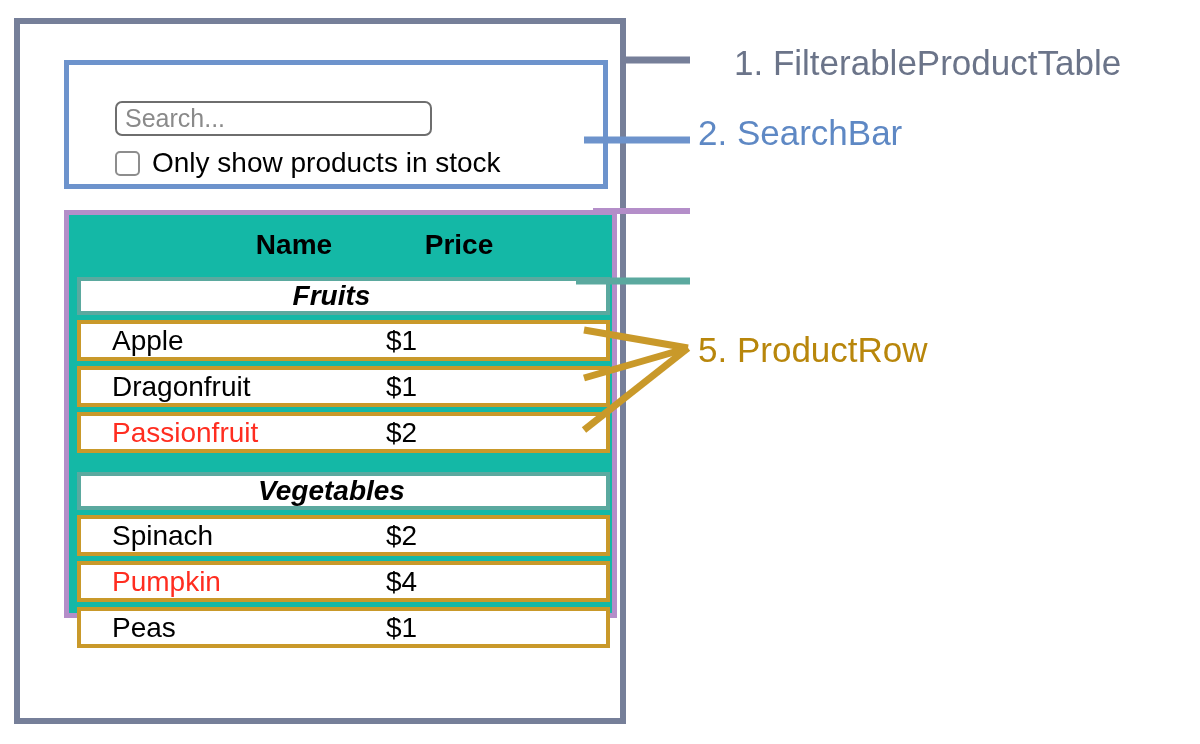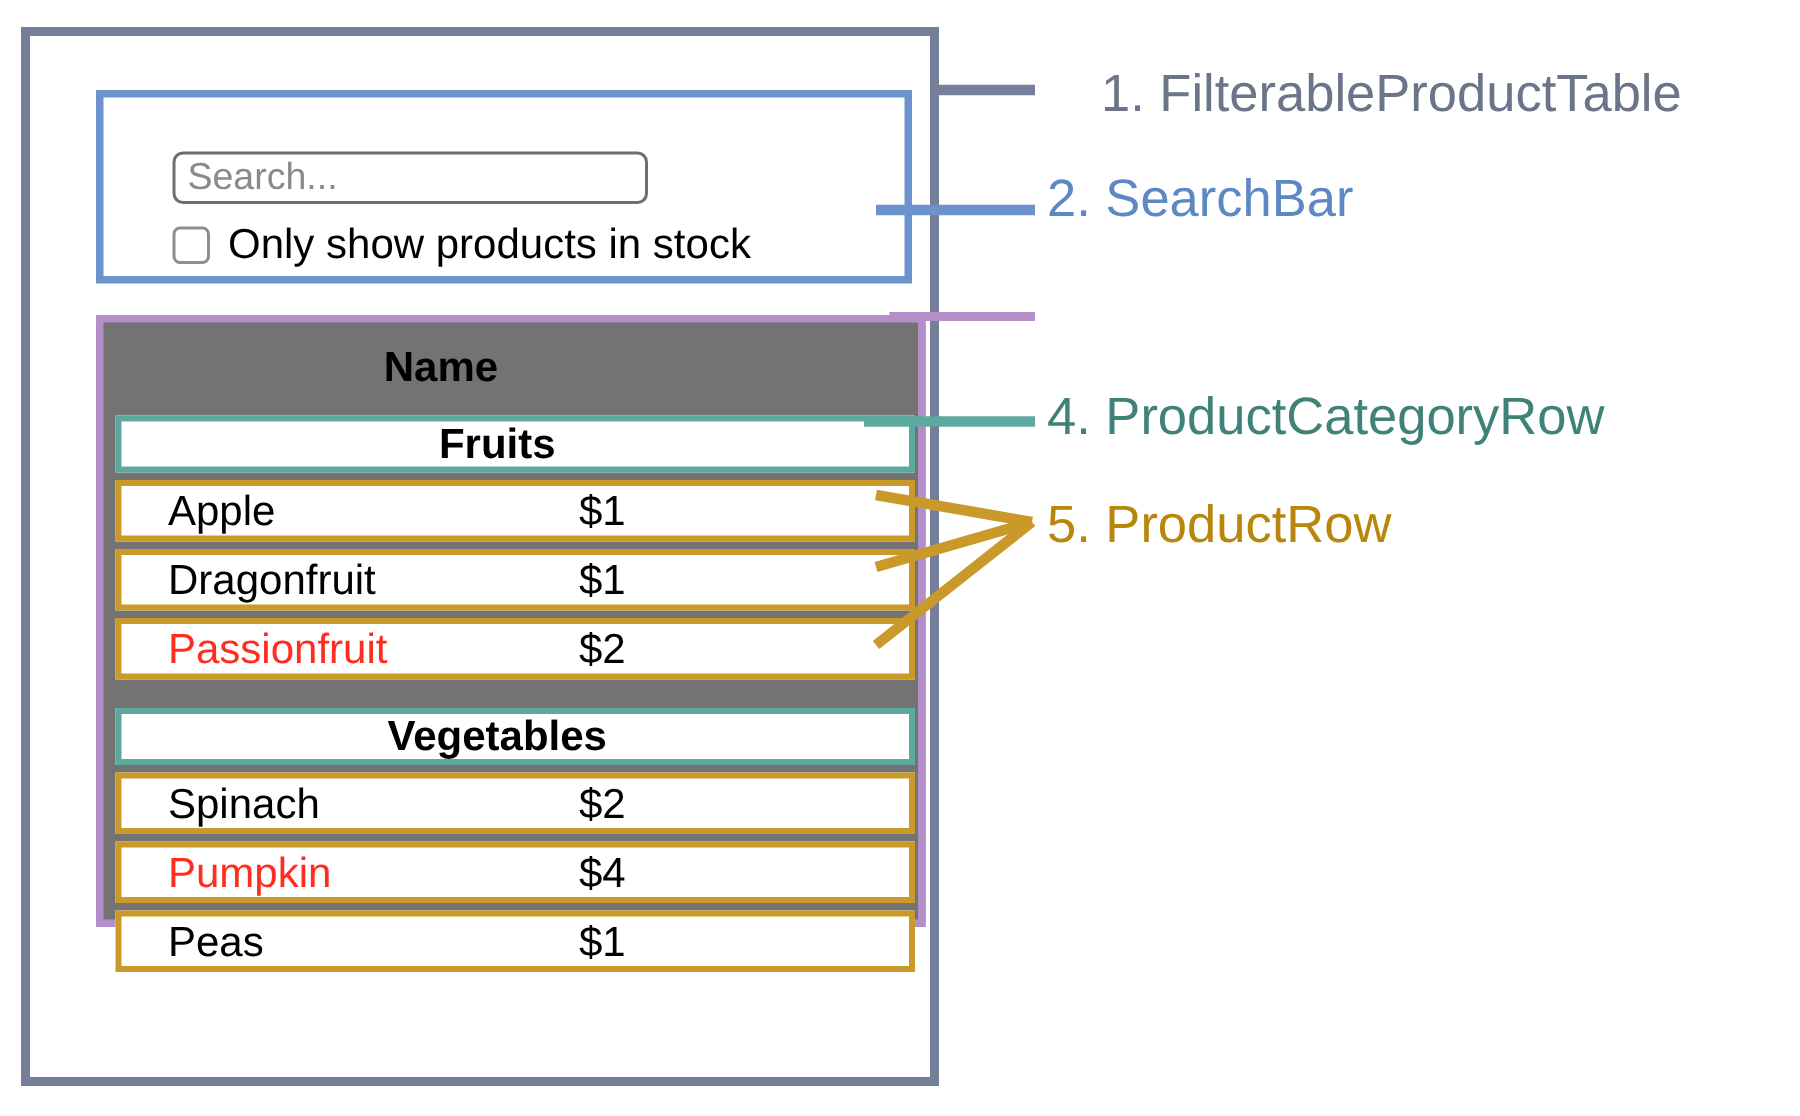--- a/index.html
+++ b/index.html
@@ -84,21 +84,21 @@
 
   
   #producttable-box {
     position: absolute;
     left: 44px;
     top: 186px;
     width: 553px;
     height: 408px;
     border: 5px solid #b48ec9;
     box-sizing: border-box;
-    background: #737373;
+    background: #14b8a6;
   }
 
   #table-header {
     position: absolute;
     left: 0px;
     top: 8px;
     width: 543px;
     height: 44px;
     display: flex;
     align-items: center;
@@ -140,20 +140,21 @@
     justify-content: center;
     margin-bottom: 5px;
   }
   .category-row .cat-label {
     font-size: 28px;
     font-weight: bold;
     color: #000000;
     line-height: 28px;
     position: relative;
     left: -12px;
+    font-style: italic;
   }
 
   .product-row {
     width: 533px;
     height: 41px;
     border: 4px solid #c9992a;
     box-sizing: border-box;
     background: #ffffff;
     position: relative;
     margin-bottom: 5px;
@@ -212,20 +213,21 @@
     <div id="checkbox-row">
       <div id="checkbox-box"></div>
       <span id="checkbox-label">Only show products in stock</span>
     </div>
   </div>
 
   <div id="producttable-box">
 
     <div id="table-header">
       <span class="th-name">Name</span>
+      <span class="th-price">Price</span>
     </div>
 
     <div id="rows-area">
 
       <div class="category-row">
         <span class="cat-label">Fruits</span>
       </div>
 
       <div class="product-row">
         <span class="pr-name">Apple</span>
@@ -278,15 +280,14 @@
   <line x1="576" y1="281" x2="690" y2="281" stroke="#5ba99f" stroke-width="7"></line>
 
   <line x1="584" y1="330" x2="688" y2="348" stroke="#c9992a" stroke-width="7"></line>
   <line x1="584" y1="378" x2="688" y2="348" stroke="#c9992a" stroke-width="7"></line>
   <line x1="584" y1="430" x2="688" y2="348" stroke="#c9992a" stroke-width="7"></line>
 </svg>
 
 <div id="annotations-text" style="position:absolute;left:0;top:0;width:1200px;height:744px;">
   <div class="ann-label" id="label-1">1. FilterableProductTable</div>
   <div class="ann-label" id="label-2">2. SearchBar</div>
-  <div class="ann-label" id="label-4">4. ProductCategoryRow</div>
   <div class="ann-label" id="label-5">5. ProductRow</div>
 </div>
 
 </body></html>

